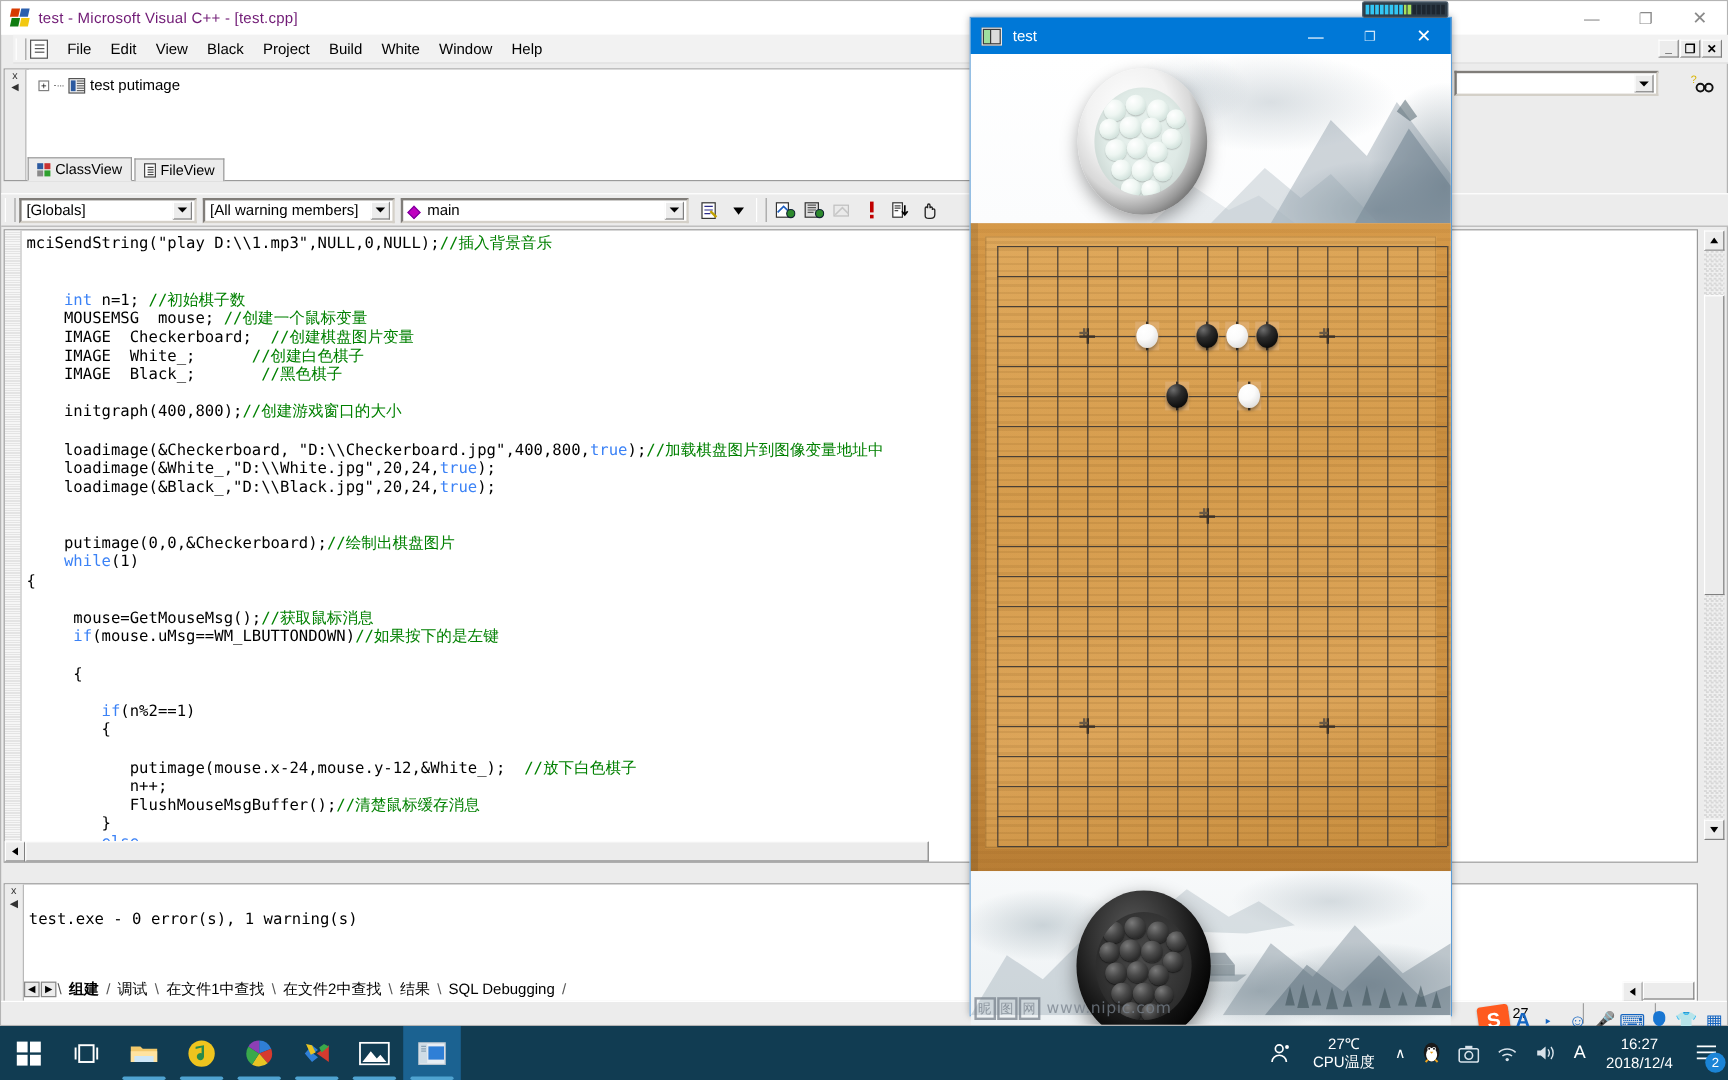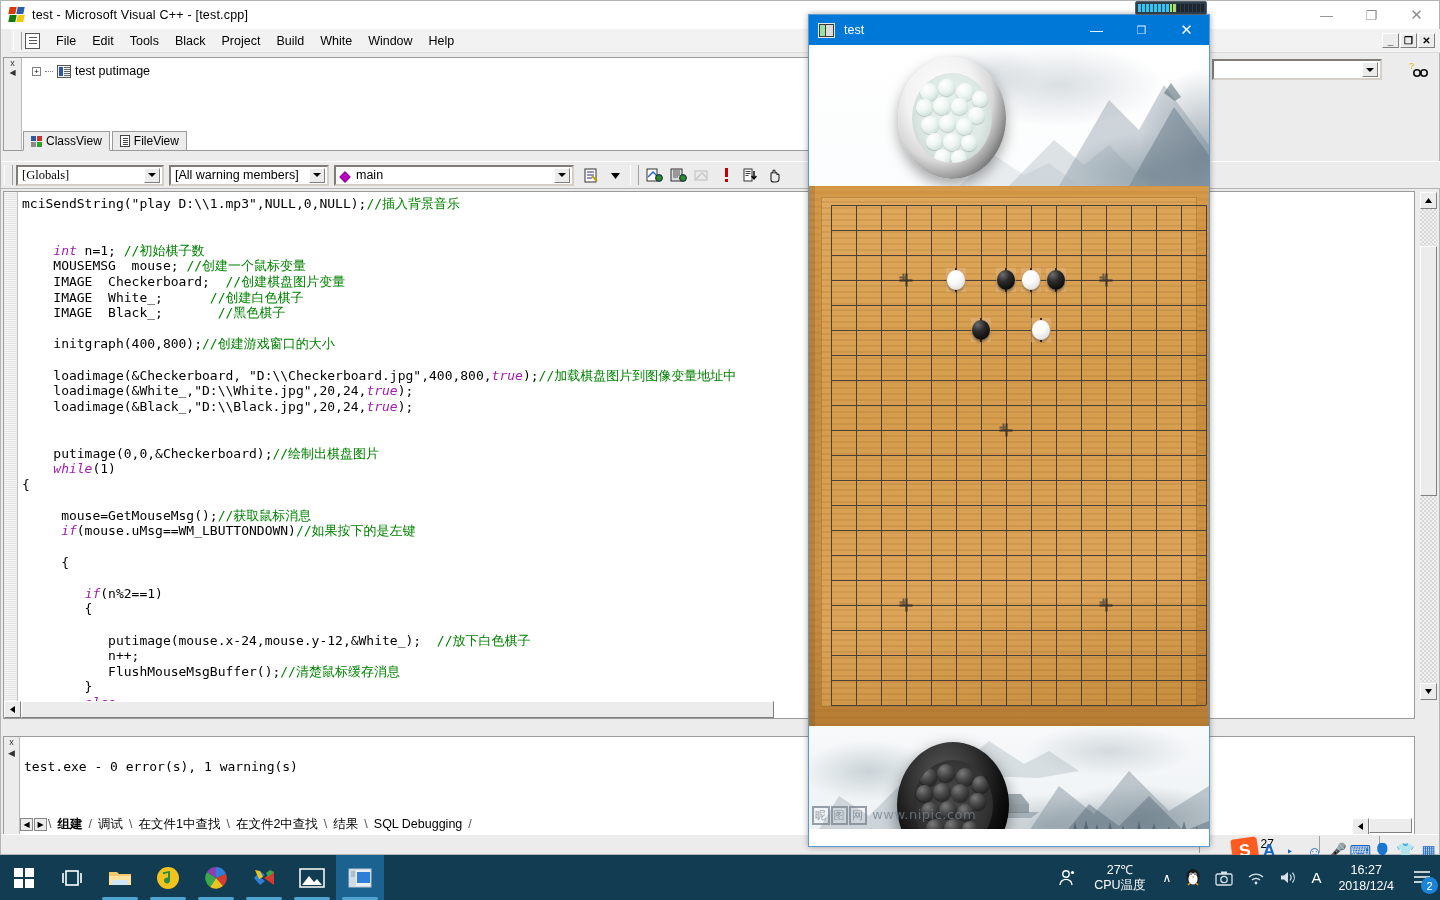--- a/index.html
+++ b/index.html
@@ -24,21 +24,21 @@
   }
   #vc-app-icon{
     width:16px;height:16px;margin-left:8px;margin-right:7px;position:relative;
   }
   #vc-app-icon .q{position:absolute;width:7px;height:7px;}
   #vc-app-icon .q1{left:0;top:0;background:#d83b01;transform:skewX(-12deg);}
   #vc-app-icon .q2{left:8px;top:0;background:#2b5fad;transform:skewX(-12deg);}
   #vc-app-icon .q3{left:0;top:8px;background:#107c10;transform:skewX(-12deg);}
   #vc-app-icon .q4{left:8px;top:8px;background:#f2c811;transform:skewX(-12deg);}
   #vc-title-text{
-    font-size:12.5px; color:#000000; letter-spacing:.2px;
+    font-size:12.5px; color:#701a75; letter-spacing:.2px;
   }
   .winbtns{position:absolute;right:0;top:0;height:28px;display:flex;}
   .winbtn{width:45px;height:28px;display:flex;align-items:center;justify-content:center;
           color:#8a8a8a;font-size:13px;}
   .winbtn.close{font-size:15px;}
 
   
   #vc-menubar{
     position:absolute; left:0; top:28px; width:100%; height:24px;
     background:#f2f2f2; display:flex; align-items:center;
@@ -80,21 +80,21 @@
   }
   .tree-dots{width:8px;border-top:1px dotted #808080;height:1px;}
   .folder-icon{width:14px;height:13px;background:#f3f3f3;border:1px solid #555;position:relative;}
   .folder-icon:before{content:"";position:absolute;left:1px;top:1px;width:4px;height:9px;background:#2c5aa0;}
   .folder-icon:after{content:"";position:absolute;left:6px;top:1px;width:6px;height:1px;
     box-shadow:0 2px 0 #666,0 4px 0 #666,0 6px 0 #666,0 8px 0 #666;background:#666;}
   #ws-label{font-size:12.5px;color:#000;}
 
   
   #ws-tabs{
-    position:absolute;left:22px;top:130px;height:20px;display:flex;align-items:flex-start;
+    position:absolute;left:22px;top:130px;height:20px;display:flex;align-items:center;
   }
   .ws-tab{
     height:19px;display:flex;align-items:center;gap:4px;padding:0 7px;
     background:#ececec;border:1px solid #9a9a9a;border-bottom:none;
     font-size:12px;color:#000;border-radius:0;
     margin-right:2px;
   }
   .ws-tab.active{background:#ececec;font-weight:normal;height:20px;border-bottom:1px solid #ececec;}
   .cvicon{width:11px;height:11px;position:relative;}
   .cvicon i{position:absolute;display:block;}
@@ -117,21 +117,21 @@
     height:21px;background:#fff;border:2px inset #d4d0c8;display:flex;align-items:center;
     font-size:12.5px;color:#000;position:relative;margin-right:5px;
   }
   .combo .txt{padding-left:4px;overflow:hidden;white-space:nowrap;}
   .combo .arrow{
     position:absolute;right:2px;top:1px;width:16px;height:15px;background:#ececec;
     border:1px solid #fff;border-right-color:#808080;border-bottom-color:#808080;
     display:flex;align-items:center;justify-content:center;
   }
   .combo .arrow:after{content:"";border-left:4px solid transparent;border-right:4px solid transparent;border-top:4px solid #000;}
-  .cb1{width:148px;font-family:Liberation Serif, serif;}
+  .cb1{width:148px;}
   .cb2{width:160px;}
   .cb3{width:240px;}
   .cb3 .txt{padding-left:20px;}
   .diamond{
     position:absolute;left:5px;top:6px;width:8px;height:8px;background:#c000c0;
     transform:rotate(45deg);border:1px solid #8000a0;
   }
   .tb-icon{width:20px;height:20px;margin:0 2px;display:flex;align-items:center;justify-content:center;font-size:13px;}
 
   
@@ -142,21 +142,21 @@
   #editor-gutter{
     position:absolute;left:0;top:0;width:14px;height:100%;
     background:repeating-linear-gradient(0deg,#e4e4e4 0 1px,#f6f6f6 1px 2px);
     border-right:1px solid #c0c0c0;
   }
   #code{
     position:absolute;left:18px;top:4px;right:2px;
     font-family:"DejaVu Sans Mono","Liberation Mono",monospace;
     font-size:13px;line-height:15.6px;white-space:pre;color:#000;
   }
-  .kw{color:#a21caf;font-style:italic;}
+  .kw{color:#3b82f6;}
   .cm{color:#008000;}
 
   
   #ed-vscroll{
     position:absolute;right:2px;top:191px;width:17px;height:508px;background:#e9e9e9;
   }
   .sb-btn{
     width:17px;height:17px;background:#ececec;border:1px solid #fff;
     border-right-color:#808080;border-bottom-color:#808080;
     display:flex;align-items:center;justify-content:center;
@@ -313,21 +313,21 @@
   }
   .stone.black .pc{
     background:radial-gradient(circle at 32% 24%, #6d6d6d 0%, #2c2c2c 35%, #101010 72%, #000 100%);
     box-shadow:0 2px 3px rgba(0,0,0,.45);
   }
   .stone .dotT{position:absolute;left:9px;top:0;width:2px;height:3px;background:#3a3228;}
   .stone .dotB{position:absolute;left:9px;bottom:0;width:2px;height:3px;background:#3a3228;}
 
   
   #banner-bottom{
-    position:relative;height:103px;overflow:hidden;
+    position:relative;height:128px;overflow:hidden;
     background:
       radial-gradient(ellipse 130px 50px at 330px 95px, rgba(110,128,140,.5) 0%, rgba(255,255,255,0) 72%),
       radial-gradient(ellipse 100px 45px at 240px 100px, rgba(120,138,148,.45) 0%, rgba(255,255,255,0) 72%),
       radial-gradient(ellipse 90px 40px at 60px 45px, rgba(140,158,168,.4) 0%, rgba(255,255,255,0) 75%),
       radial-gradient(ellipse 110px 35px at 300px 25px, rgba(150,165,175,.35) 0%, rgba(255,255,255,0) 75%),
       linear-gradient(#f7f9fa,#eef2f4);
   }
   #watermark{
     position:absolute;left:3px;bottom:4px;font-size:13px;color:rgba(120,130,140,.75);
     font-family:"DejaVu Sans",sans-serif;letter-spacing:.5px;
@@ -399,21 +399,21 @@
       <div class="winbtn">❐</div>
       <div class="winbtn close">✕</div>
     </div>
   </div>
 
   <div id="vc-menubar">
     <div class="griphandle"></div>
     <div class="docicon"></div>
     <div class="menu-item">File</div>
     <div class="menu-item">Edit</div>
-    <div class="menu-item">Tools</div>
+    <div class="menu-item">View</div>
     <div class="menu-item">Black</div>
     <div class="menu-item">Project</div>
     <div class="menu-item">Build</div>
     <div class="menu-item">White</div>
     <div class="menu-item">Window</div>
     <div class="menu-item">Help</div>
   </div>
 
   <div id="mdi-btns">
     <div class="mdibtn">_</div>

